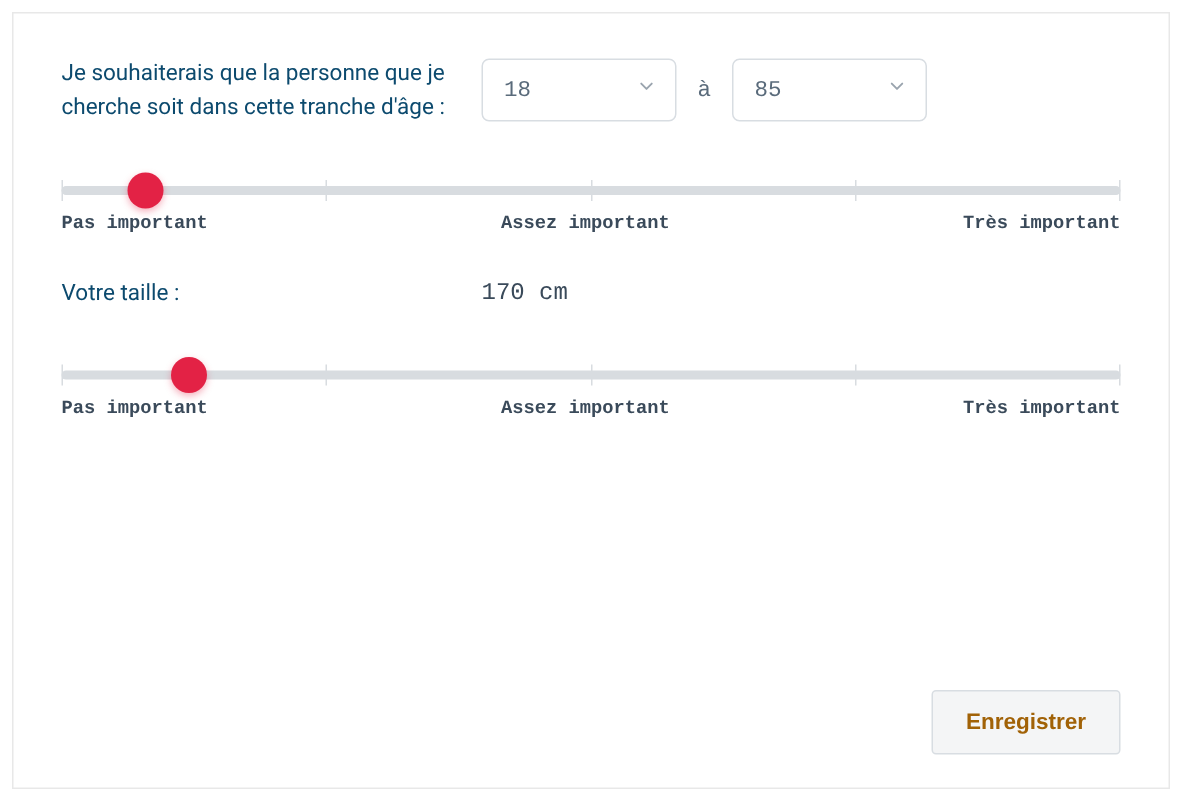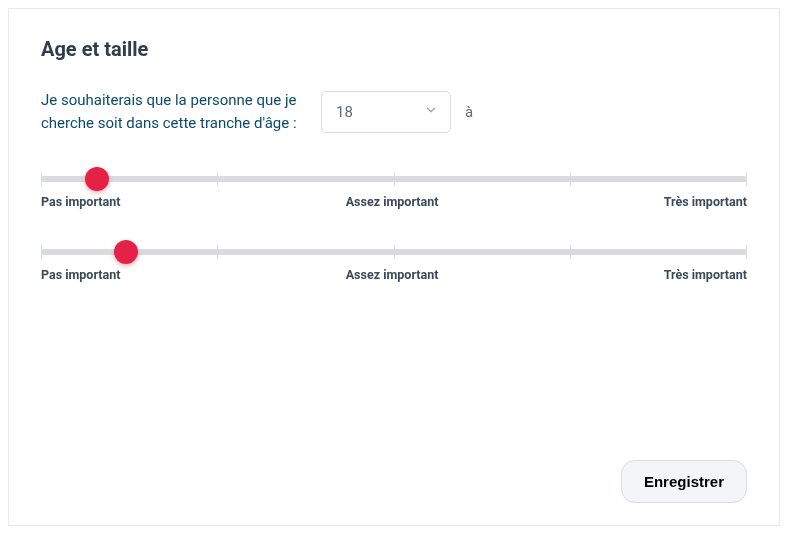--- a/index.html
+++ b/index.html
@@ -33,20 +33,21 @@
     width: 280px;
     flex-shrink: 0;
     font-size: 15px;
     color: #0c4a6e;
     line-height: 1.55;
     padding-right: 16px;
   }
   .control-col {
     flex: 1;
     padding-top: 2px;
+    font-family: Liberation Mono, monospace;
   }
   .age-selects {
     display: flex;
     align-items: center;
     gap: 14px;
   }
   .select {
     position: relative;
     width: 130px;
     height: 42px;
@@ -117,47 +118,54 @@
     color: #3a4a5a;
   }
   .footer {
     position: absolute;
     right: 32px;
     bottom: 22px;
   }
   .save-btn {
     border: 1px solid #d8dde2;
     background: #f4f5f6;
-    color: #000000;
+    color: #a16207;
     font-size: 15px;
     font-weight: 700;
     padding: 12px 22px;
-    border-radius: 14px;
+    border-radius: 3px;
     cursor: not-allowed;
   }
 </style>
 </head>
 <body>
 
 <div class="card">
-  <h2 class="title">Age et taille</h2>
 
   <div class="row">
     <div class="label-col">Je souhaiterais que la personne que je cherche soit dans cette tranche d'âge :</div>
     <div class="control-col">
       <div class="age-selects">
         <div class="select">
           <span>18</span>
           <span class="chev">
             <svg width="14" height="14" viewBox="0 0 24 24" fill="none" stroke="#9aa4ae" stroke-width="2.2" stroke-linecap="round" stroke-linejoin="round">
                 <polyline points="6 9 12 15 18 9"></polyline>
               </svg>
           </span>
         </div>
         <span class="sep">à</span>
+        <div class="select">
+          <span>85</span>
+          <span class="chev">
+            <svg width="14" height="14" viewBox="0 0 24 24" fill="none" stroke="#9aa4ae" stroke-width="2.2" stroke-linecap="round" stroke-linejoin="round">
+                <polyline points="6 9 12 15 18 9"></polyline>
+              </svg>
+          </span>
+        </div>
       </div>
     </div>
   </div>
 
   <div class="row">
     <div class="control-col">
       <div class="slider-wrap">
         <div class="slider-track">
           <div class="slider-ticks">
             <div class="tick"></div>
@@ -170,20 +178,26 @@
         </div>
         <div class="slider-labels">
           <span>Pas important</span>
           <span>Assez important</span>
           <span>Très important</span>
         </div>
       </div>
     </div>
   </div>
 
+  <div class="row">
+    <div class="label-col">Votre taille :</div>
+    <div class="control-col">
+      <div class="height-value">170 cm</div>
+    </div>
+  </div>
 
   <div class="row">
     <div class="control-col">
       <div class="slider-wrap">
         <div class="slider-track">
           <div class="slider-ticks">
             <div class="tick"></div>
               <div class="tick"></div>
               <div class="tick"></div>
               <div class="tick"></div>

